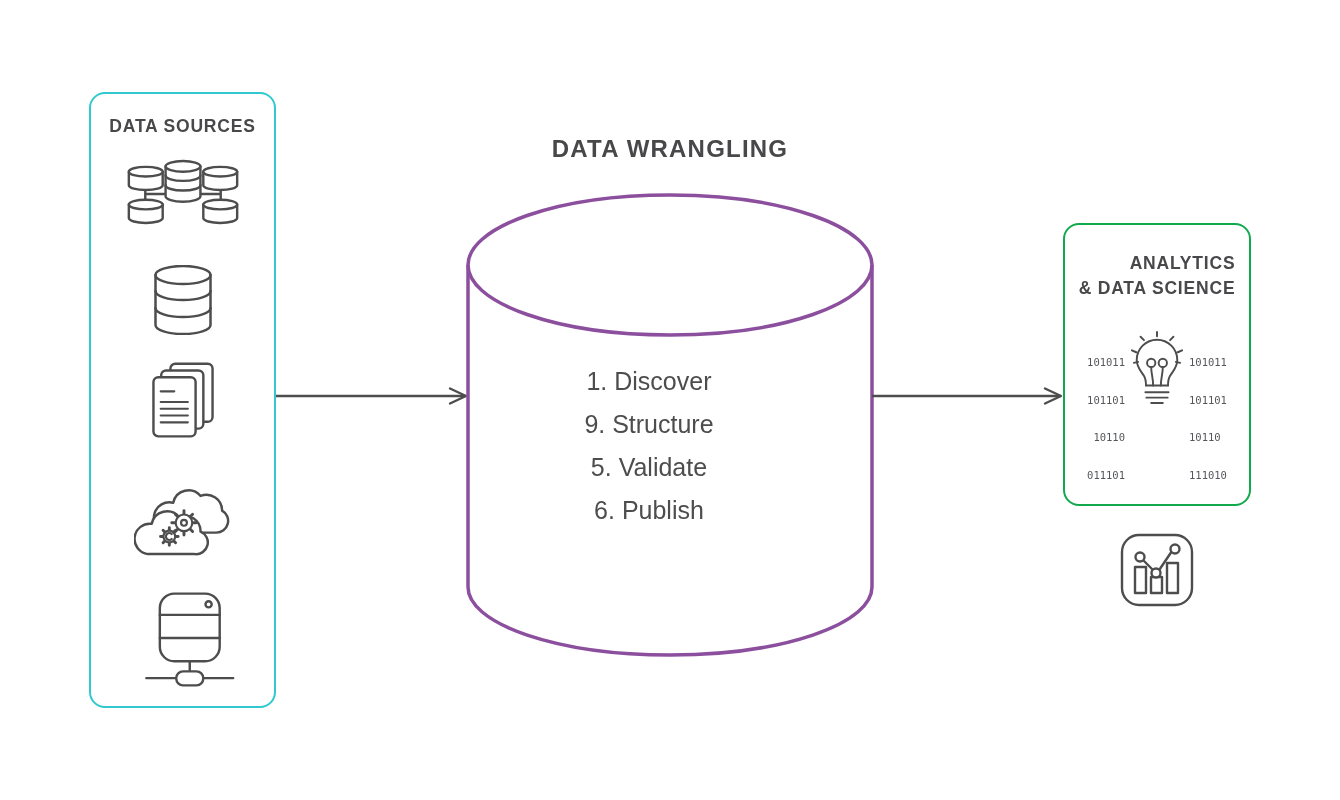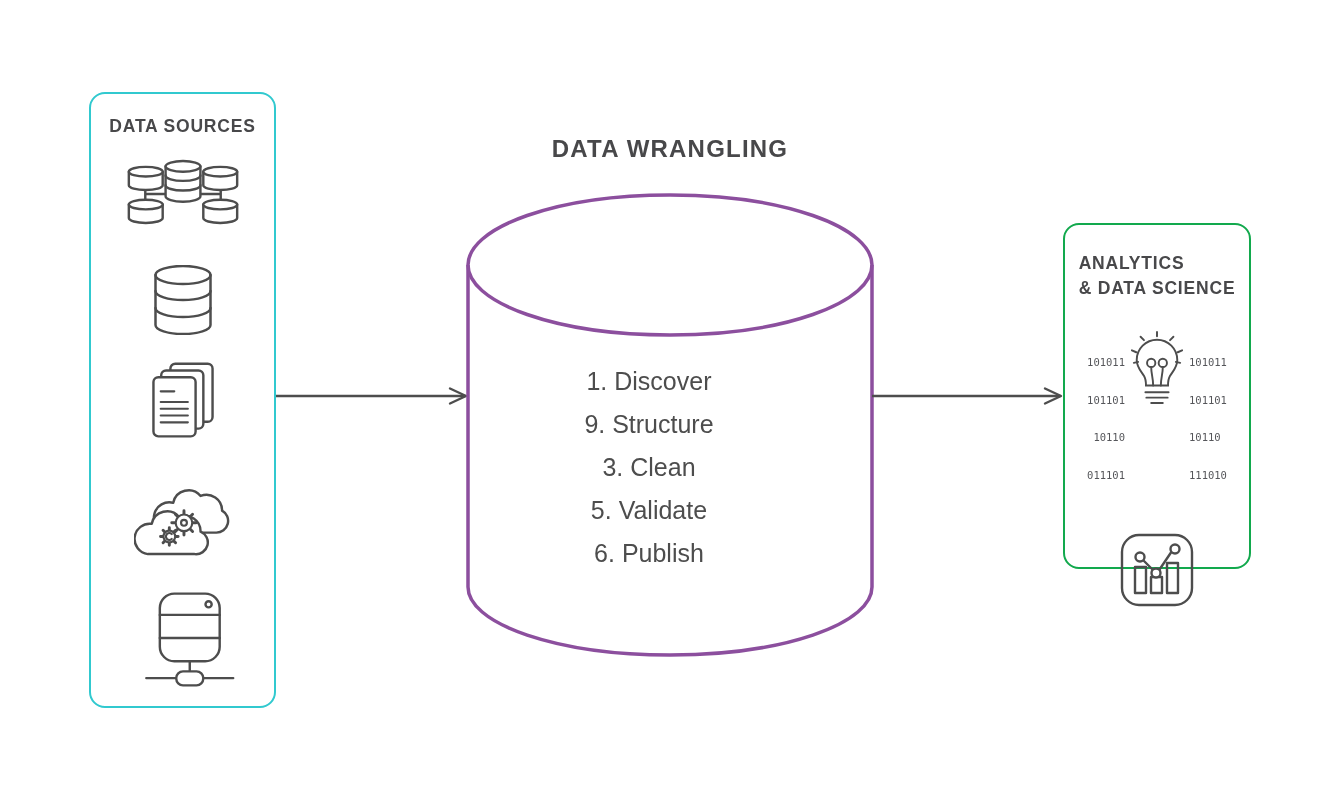--- a/index.html
+++ b/index.html
@@ -9,26 +9,26 @@
   }
   .panel {
     position:absolute; box-sizing:border-box; background:#fff;
     border-radius:16px; display:flex; flex-direction:column; align-items:center;
   }
   .panel.sources {
     left:89px; top:92px; width:187px; height:616px;
     border:2.5px solid var(--source-border, #31c9cf);
   }
   .panel.analytics {
-    left:1063px; top:223px; width:188px; height:346px;
+    left:1063px; top:223px; width:188px; height:283px;
     border:2.5px solid var(--analytics-border, #12a94d);
   }
   .panel-title {
     font-weight:bold; font-size:17.5px; letter-spacing:0.8px;
-    color:var(--heading-text, #48484a); text-align:left; line-height:25px;
+    color:var(--heading-text, #48484a); text-align:right; line-height:25px;
   }
   .sources .panel-title { margin-top:20px; }
   .analytics .panel-title { margin-top:26px; }
 
   .src-icon, .ana-icon { color:var(--icon-stroke, #4d4d4d); display:block; }
   .icon-m1 { margin-top:20px; }
   .icon-m2 { margin-top:40px; }
   .icon-m3 { margin-top:27px; }
   .icon-m4 { margin-top:34px; }
   .icon-m5 { margin-top:34px; }
@@ -124,21 +124,20 @@
   <div class="dw-title">DATA WRANGLING</div>
 
   <svg class="cylinder-svg" width="416" height="474" viewBox="0 0 416 474" fill="none" stroke="currentColor" stroke-width="3.5">
     <path d="M6,77 V399 a202,68 0 0 0 404,0 V77"></path>
     <ellipse cx="208" cy="77" rx="202" ry="70"></ellipse>
   </svg>
 
   <div class="steps">
     <div>1. Discover</div>
     <div>9. Structure</div>
-    <div>3. Clean</div>
     <div>5. Validate</div>
     <div>6. Publish</div>
   </div>
 
   <svg class="arrow-svg arrow-2" width="191" height="22" viewBox="0 0 191 22" fill="none" stroke="currentColor" stroke-width="2.4" stroke-linecap="round" stroke-linejoin="round">
     <path d="M0,11 H188"></path>
     <path d="M173,3.5 L189,11 L173,18.5"></path>
   </svg>
 
   <div class="panel analytics">

